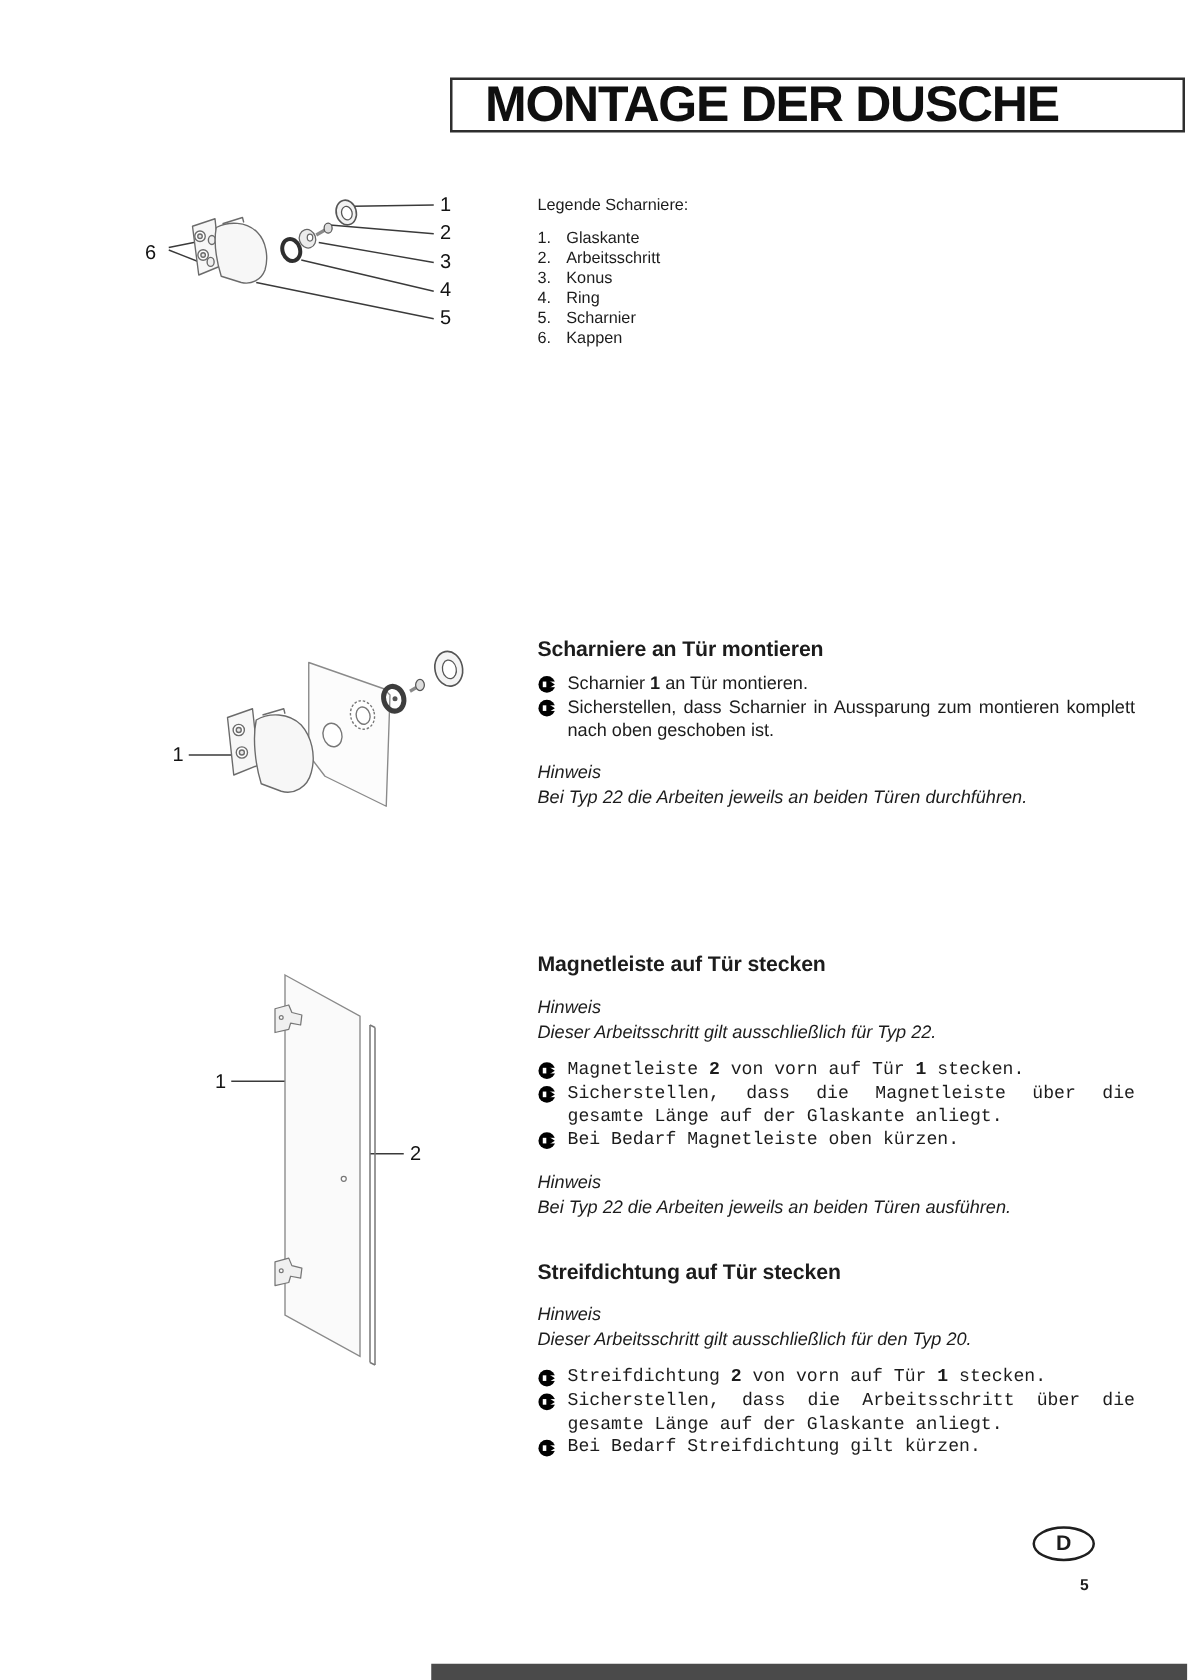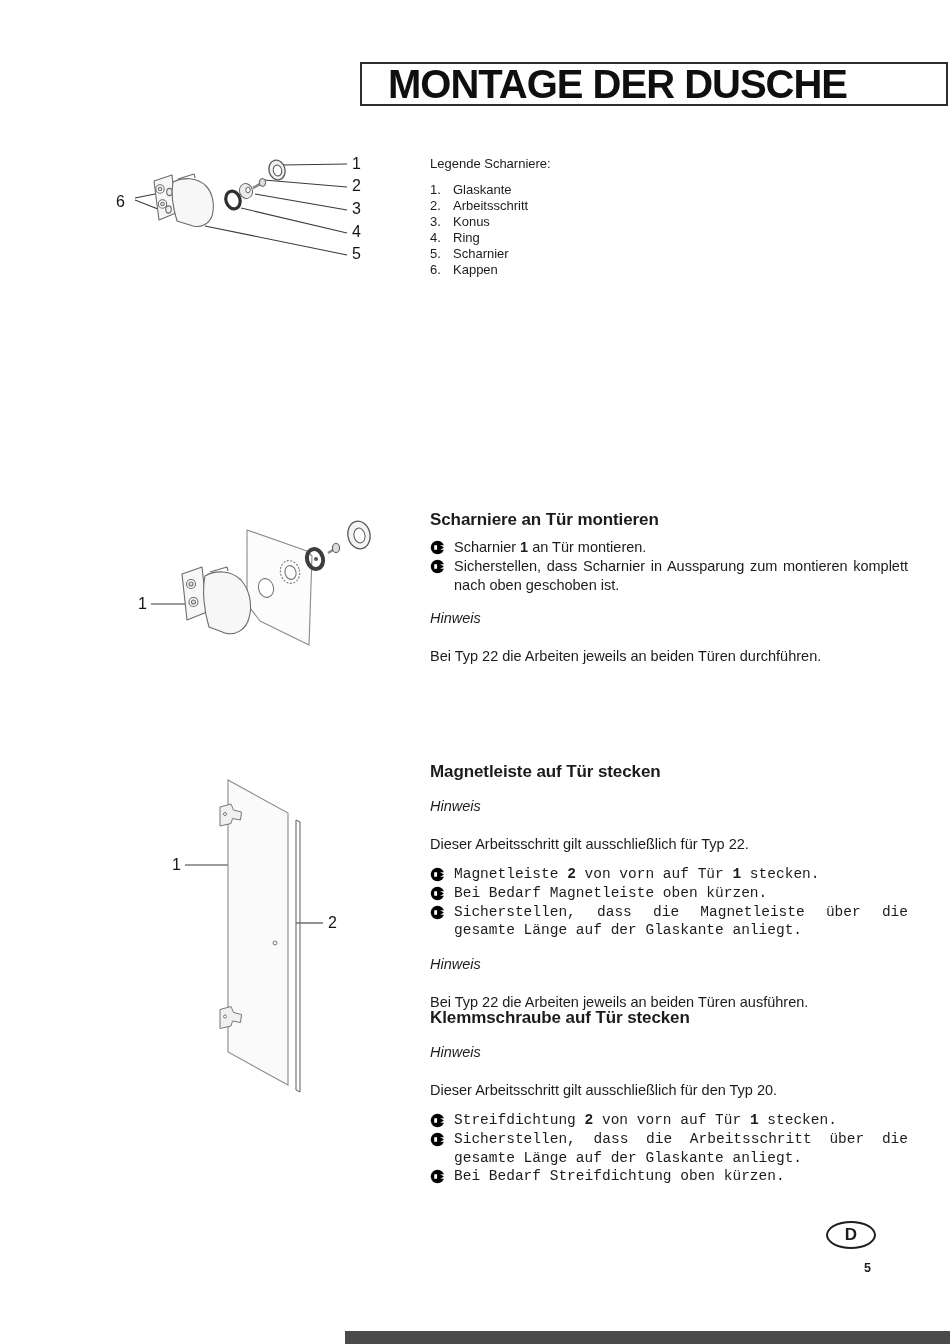--- a/index.html
+++ b/index.html
@@ -22,21 +22,21 @@
   
   .sec{position:absolute;left:430px;width:478px;font-size:14.5px;}
   .sec h2{margin:0;font-size:17px;font-weight:bold;letter-spacing:-0.1px;}
   .steps{list-style:none;margin:8px 0 0;padding:0;}
   .sec.flow .steps{margin-top:13px;font-family:Liberation Mono, monospace;}
   .steps li{display:flex;line-height:18.8px;margin:0;}
   .arr{flex:0 0 16px;margin-right:8px;margin-top:2px;}
   .arr svg{width:15px;height:15px;display:block;}
   .stext{flex:1;text-align:justify;}
   .note-label{margin:16px 0 0;font-style:italic;}
-  .note-text{margin:22px 0 0;}
+  .note-text{margin:4px 0 0;font-style:italic;}
 
   
   .fig{position:absolute;}
   .fig svg{display:block;overflow:visible;}
   .fig text{font-family:"Liberation Sans",sans-serif;font-size:16px;fill:#141414;}
 
   
   .badge{position:absolute;left:826px;top:1221px;width:50px;height:28px;border:2px solid #1f1f1f;
          border-radius:50%;display:flex;align-items:center;justify-content:center;
          font-size:17px;font-weight:bold;box-sizing:border-box;}
@@ -221,39 +221,39 @@
         <span class="stext">Magnetleiste <b>2</b> von vorn auf Tür <b>1</b> stecken.</span>
       </li>
       <li>
         <span class="arr">
             <svg viewBox="0 0 16 16">
               <circle cx="8" cy="8" r="7.2" fill="#000"></circle>
               <rect x="4.5" y="5.6" width="11.5" height="4.8" fill="#fff"></rect>
               <path d="M7.5 3.2 L14.8 8 L7.5 12.8 Z" fill="#000"></path>
             </svg>
           </span>
+        <span class="stext">Sicherstellen, dass die Magnetleiste über die gesamte Länge auf der Glaskante anliegt.</span>
+      </li>
+      <li>
+        <span class="arr">
+            <svg viewBox="0 0 16 16">
+              <circle cx="8" cy="8" r="7.2" fill="#000"></circle>
+              <rect x="4.5" y="5.6" width="11.5" height="4.8" fill="#fff"></rect>
+              <path d="M7.5 3.2 L14.8 8 L7.5 12.8 Z" fill="#000"></path>
+            </svg>
+          </span>
         <span class="stext">Bei Bedarf Magnetleiste oben kürzen.</span>
-      </li>
-      <li>
-        <span class="arr">
-            <svg viewBox="0 0 16 16">
-              <circle cx="8" cy="8" r="7.2" fill="#000"></circle>
-              <rect x="4.5" y="5.6" width="11.5" height="4.8" fill="#fff"></rect>
-              <path d="M7.5 3.2 L14.8 8 L7.5 12.8 Z" fill="#000"></path>
-            </svg>
-          </span>
-        <span class="stext">Sicherstellen, dass die Magnetleiste über die gesamte Länge auf der Glaskante anliegt.</span>
       </li>
     </ul>
     <p class="note-label">Hinweis</p>
     <p class="note-text">Bei Typ 22 die Arbeiten jeweils an beiden Türen ausführen.</p>
   </section>
 
   <section class="sec flow" style="top:1008px">
-    <h2>Klemmschraube auf Tür stecken</h2>
+    <h2>Streifdichtung auf Tür stecken</h2>
     <p class="note-label">Hinweis</p>
     <p class="note-text">Dieser Arbeitsschritt gilt ausschließlich für den Typ 20.</p>
     <ul class="steps">
       <li>
         <span class="arr">
             <svg viewBox="0 0 16 16">
               <circle cx="8" cy="8" r="7.2" fill="#000"></circle>
               <rect x="4.5" y="5.6" width="11.5" height="4.8" fill="#fff"></rect>
               <path d="M7.5 3.2 L14.8 8 L7.5 12.8 Z" fill="#000"></path>
             </svg>
@@ -271,21 +271,21 @@
         <span class="stext">Sicherstellen, dass die Arbeitsschritt über die gesamte Länge auf der Glaskante anliegt.</span>
       </li>
       <li>
         <span class="arr">
             <svg viewBox="0 0 16 16">
               <circle cx="8" cy="8" r="7.2" fill="#000"></circle>
               <rect x="4.5" y="5.6" width="11.5" height="4.8" fill="#fff"></rect>
               <path d="M7.5 3.2 L14.8 8 L7.5 12.8 Z" fill="#000"></path>
             </svg>
           </span>
-        <span class="stext">Bei Bedarf Streifdichtung oben kürzen.</span>
+        <span class="stext">Bei Bedarf Streifdichtung gilt kürzen.</span>
       </li>
     </ul>
   </section>
 
   <div class="badge">
     <span>D</span>
   </div>
   <div class="pagenum">5</div>
   <div class="bottom-bar"></div>
 

